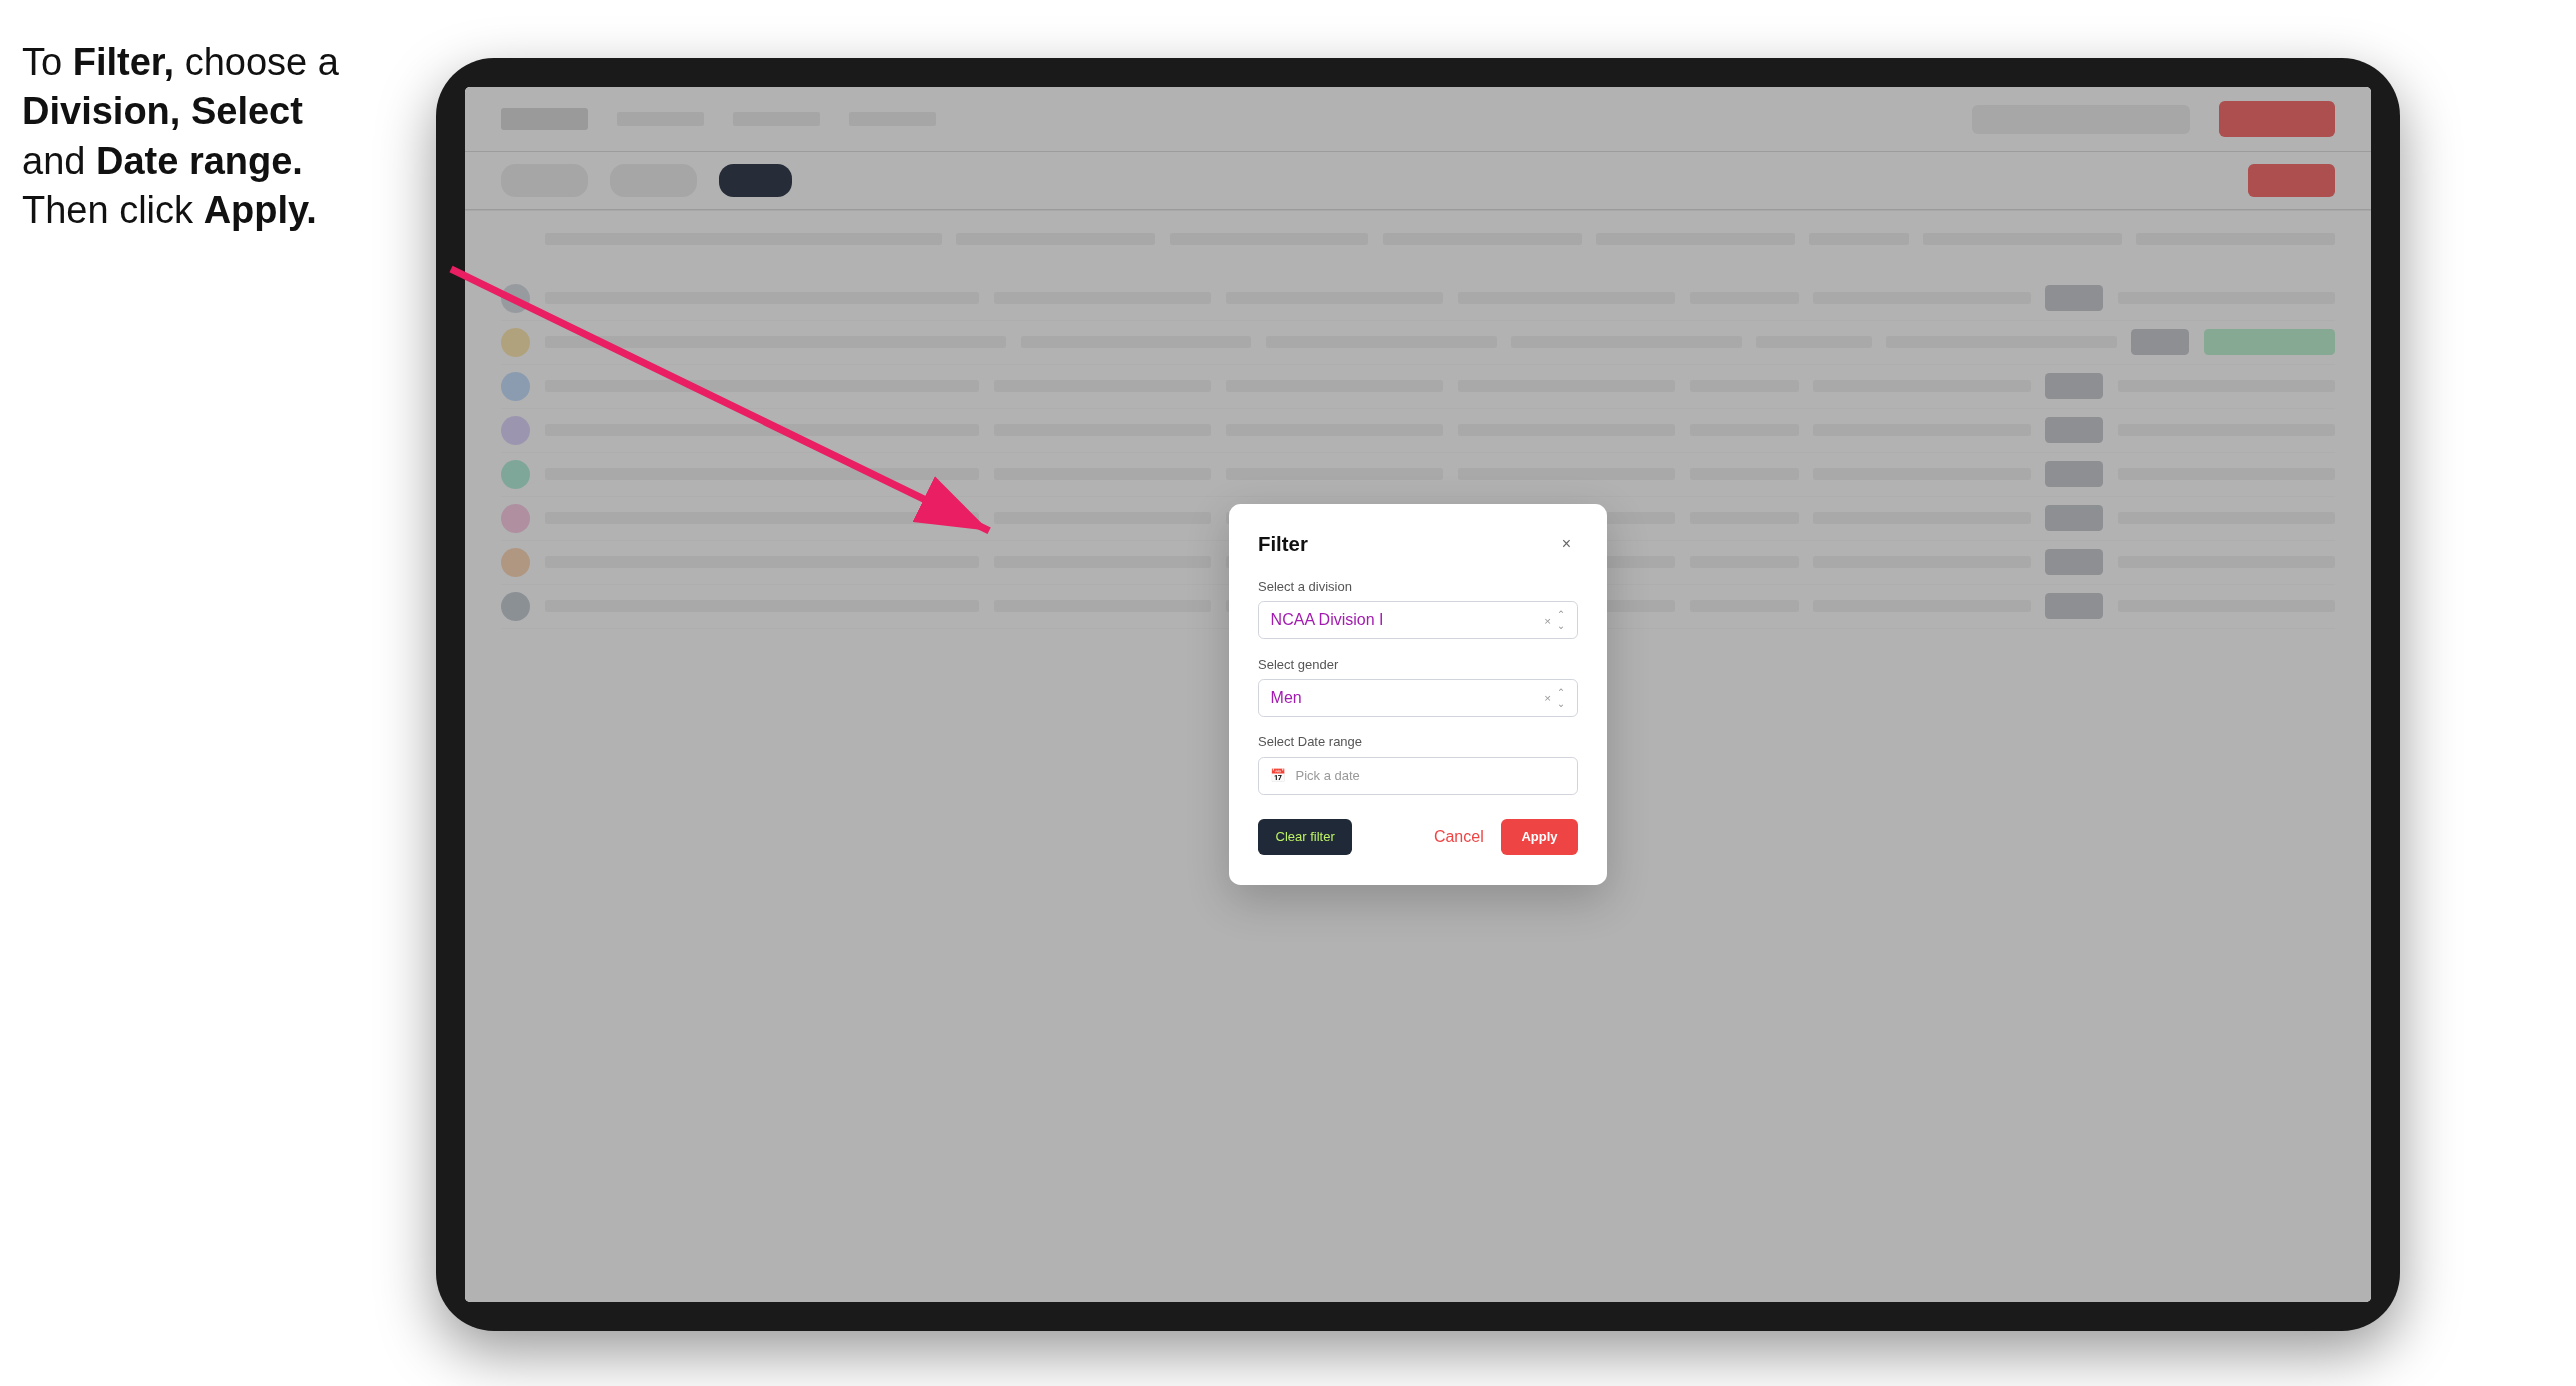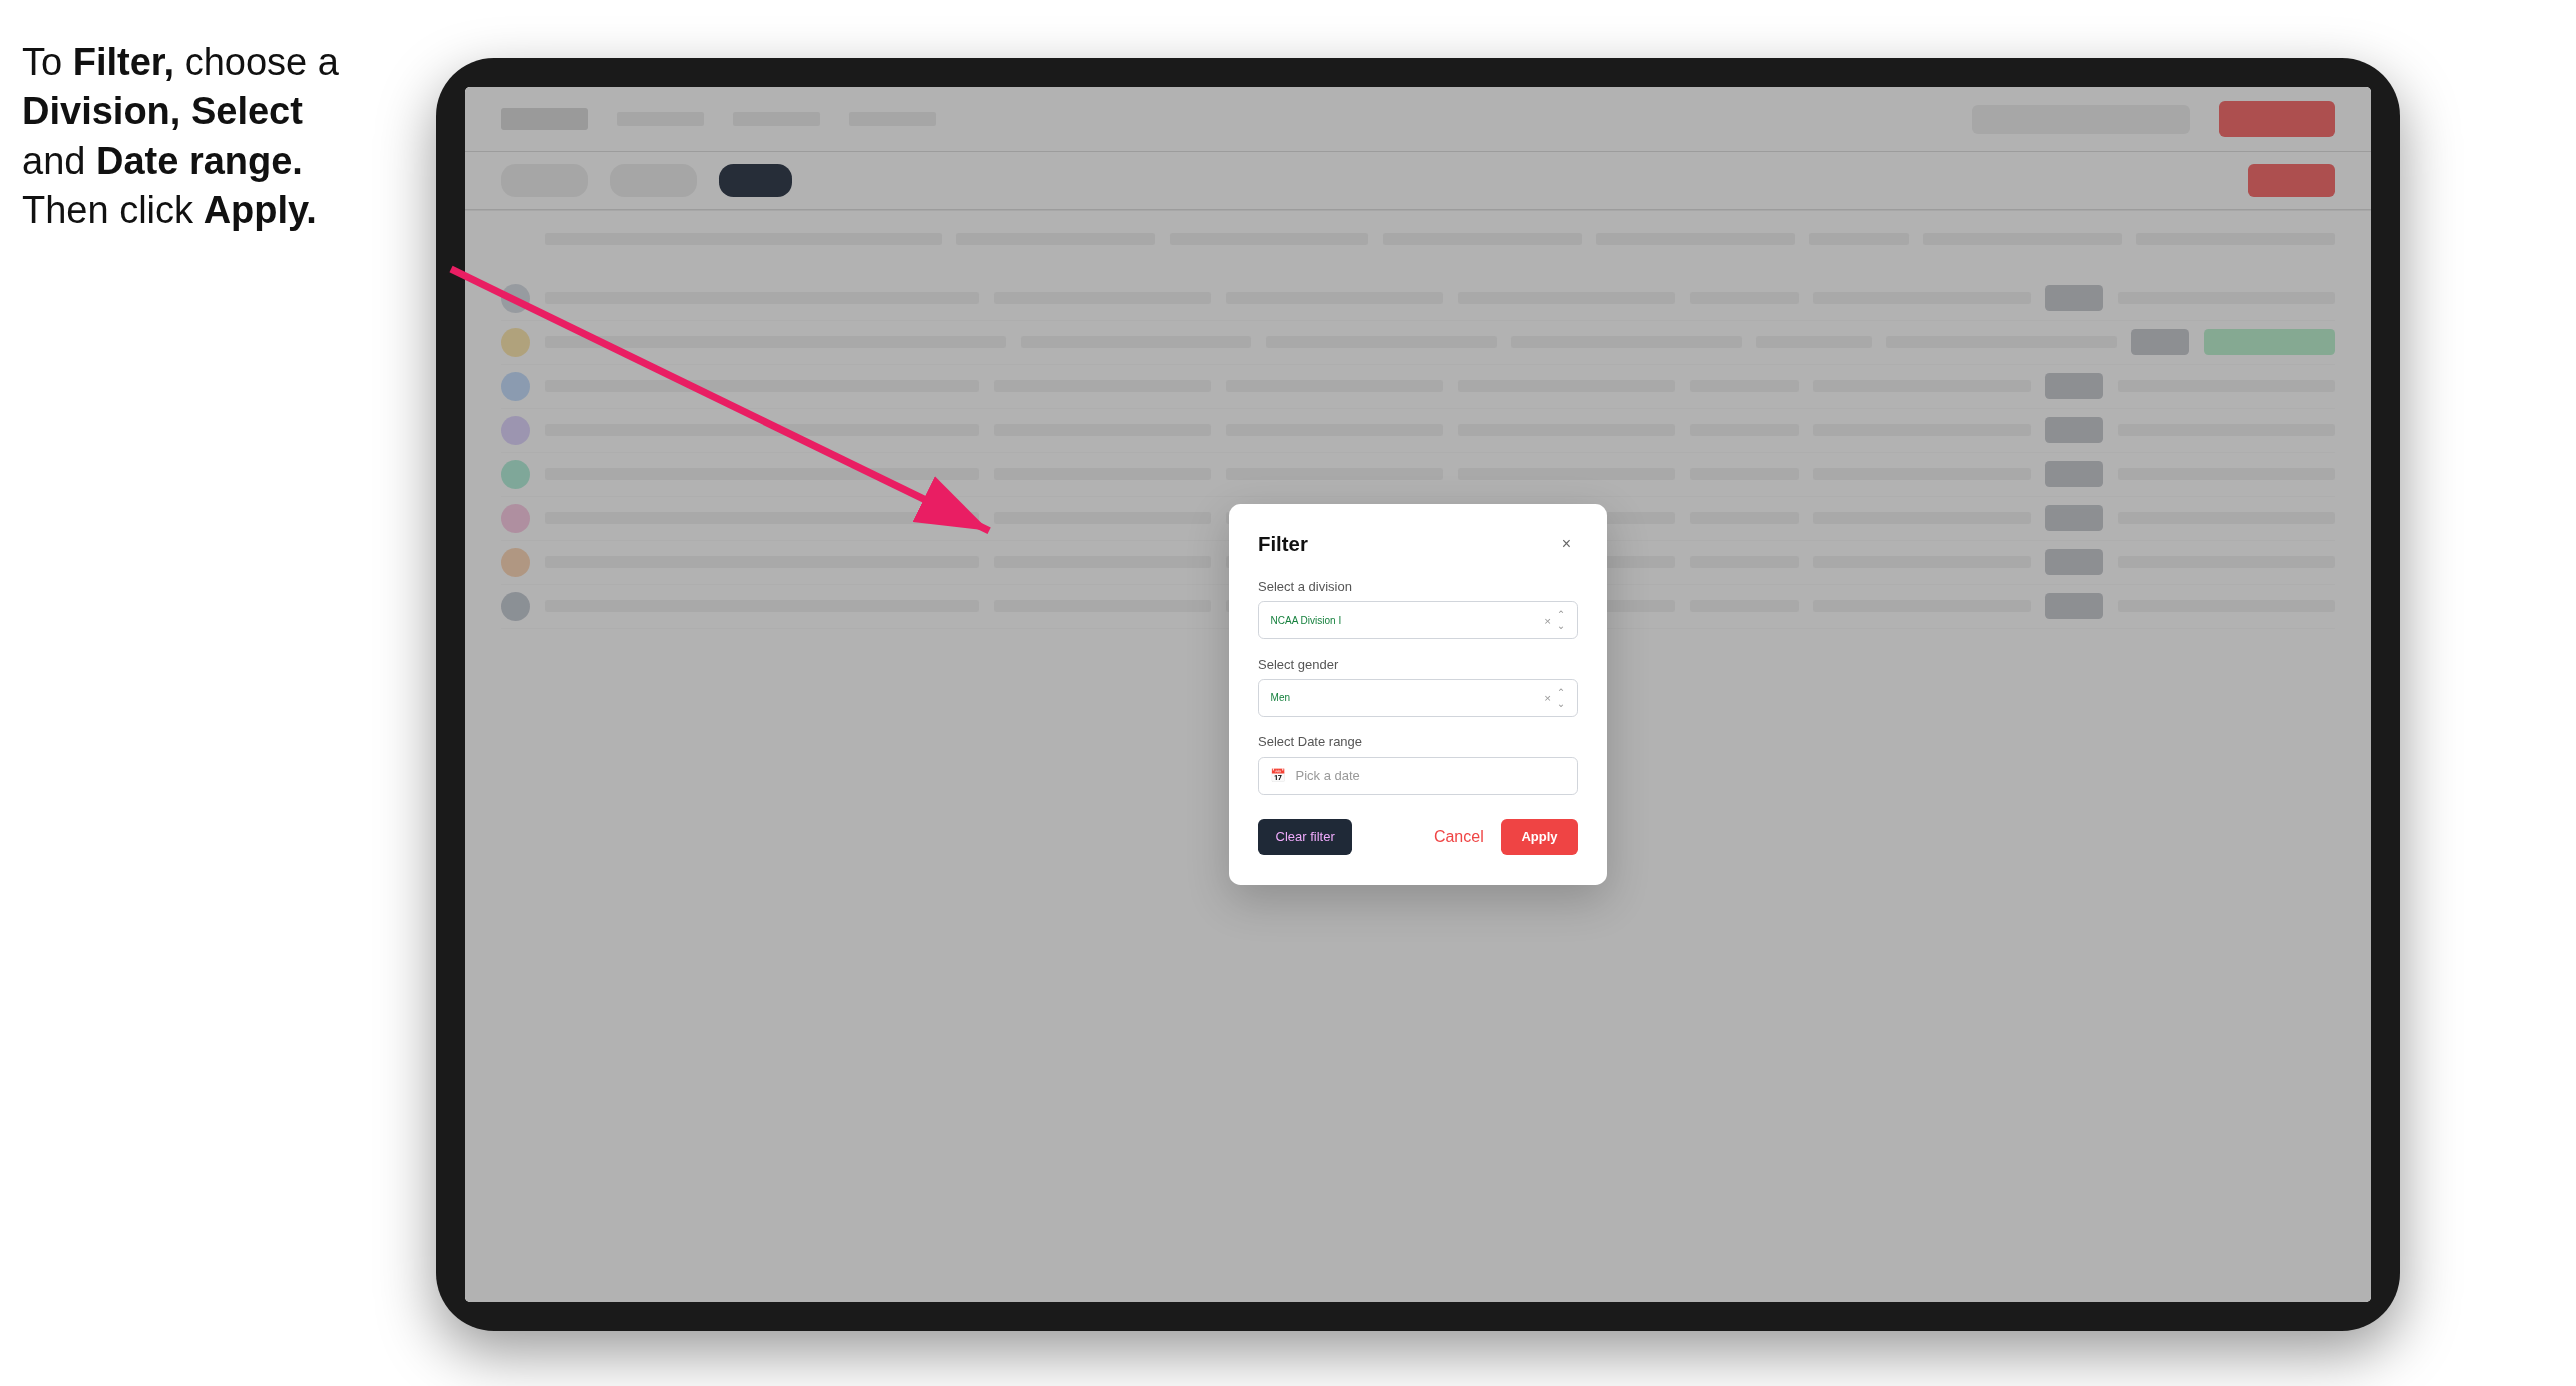--- a/index.html
+++ b/index.html
@@ -244,22 +244,22 @@
       font-size: 13px;
       color: #111;
       background: #fff;
       display: flex;
       align-items: center;
       justify-content: space-between;
       cursor: pointer;
     }
 
     .select-value {
-      color: #15803d;
-      font-size: 10px;
+      color: #a21caf;
+      font-size: 16px;
     }
 
     .select-controls {
       display: flex;
       align-items: center;
       gap: 5.8px;
     }
 
     .select-clear {
       color: #999;
@@ -294,21 +294,21 @@
 
     .modal-footer {
       display: flex;
       align-items: center;
       justify-content: space-between;
       margin-top: 23px;
     }
 
     .btn-clear-filter {
       background: #1f2937;
-      color: #f0abfc;
+      color: #bef264;
       border: none;
       border-radius: 5.8px;
       padding: 10.2px 17.5px;
       font-size: 13px;
       font-weight: 500;
       cursor: pointer;
     }
 
     .footer-right {
       display: flex;

